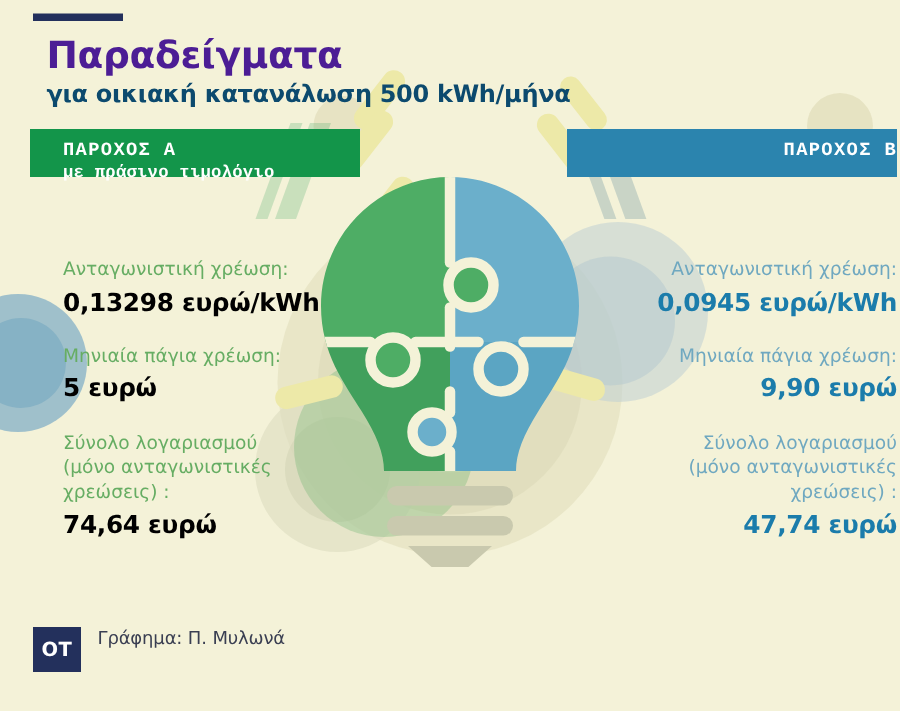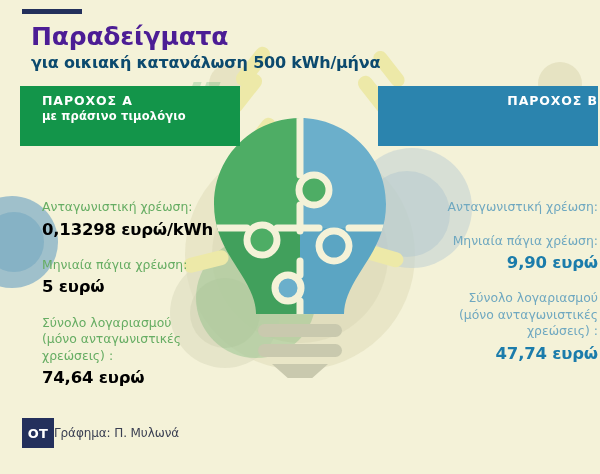--- a/index.html
+++ b/index.html
@@ -116,23 +116,24 @@
     line-height: 1.3;
     margin-top: 1px;
   }
 
   
   .panel { position: absolute; top: 86px; width: 220px; }
   .panel.left  { left: 20px; }
   .panel.right { left: 378px; text-align: right; }
 
   .panel-banner {
-    height: 60px;
+    height: 32px;
     padding: 7px 0 0 22px;
     color: #FFFFFF;
+    font-family: Liberation Mono, monospace;
   }
   .panel.left  .panel-banner { background: #13954A; }
   .panel.right .panel-banner { background: #2B84AE; }
 
   .banner-title {
     font-size: 12.5px;
     font-weight: 700;
     letter-spacing: 0.9px;
     line-height: 1.25;
   }
@@ -165,22 +166,22 @@
   .panel.left  .row-value { color: #000000; }
   .panel.right .row-label { color: #6FA8C0; }
   .panel.right .row-value { color: #1B7CAB; }
 
   
   .footer {
     position: absolute;
     left: 22px;
     top: 418px;
     display: flex;
-    align-items: center;
-    gap: 0;
+    align-items: flex-start;
+    gap: 11px;
   }
   .logo-box {
     width: 32px;
     height: 30px;
     background: #23305C;
     color: #FFFFFF;
     font-size: 13px;
     font-weight: 700;
     letter-spacing: 0.4px;
     display: flex;
@@ -317,20 +318,21 @@
     </div>
   </div>
 
   <div class="panel right">
     <div class="panel-banner">
       <div class="banner-title">ΠΑΡΟΧΟΣ Β</div>
     </div>
     <div class="rows">
       <div class="row">
         <div class="row-label" style="white-space: pre-line;">Ανταγωνιστική χρέωση:</div>
+        <div class="row-value">0,0945 ευρώ/kWh</div>
       </div>
       <div class="row">
         <div class="row-label" style="white-space: pre-line;">Μηνιαία πάγια χρέωση:</div>
         <div class="row-value">9,90 ευρώ</div>
       </div>
       <div class="row">
         <div class="row-label" style="white-space: pre-line;">Σύνολο λογαριασμού
 (μόνο ανταγωνιστικές
 χρεώσεις) :</div>
         <div class="row-value">47,74 ευρώ</div>

